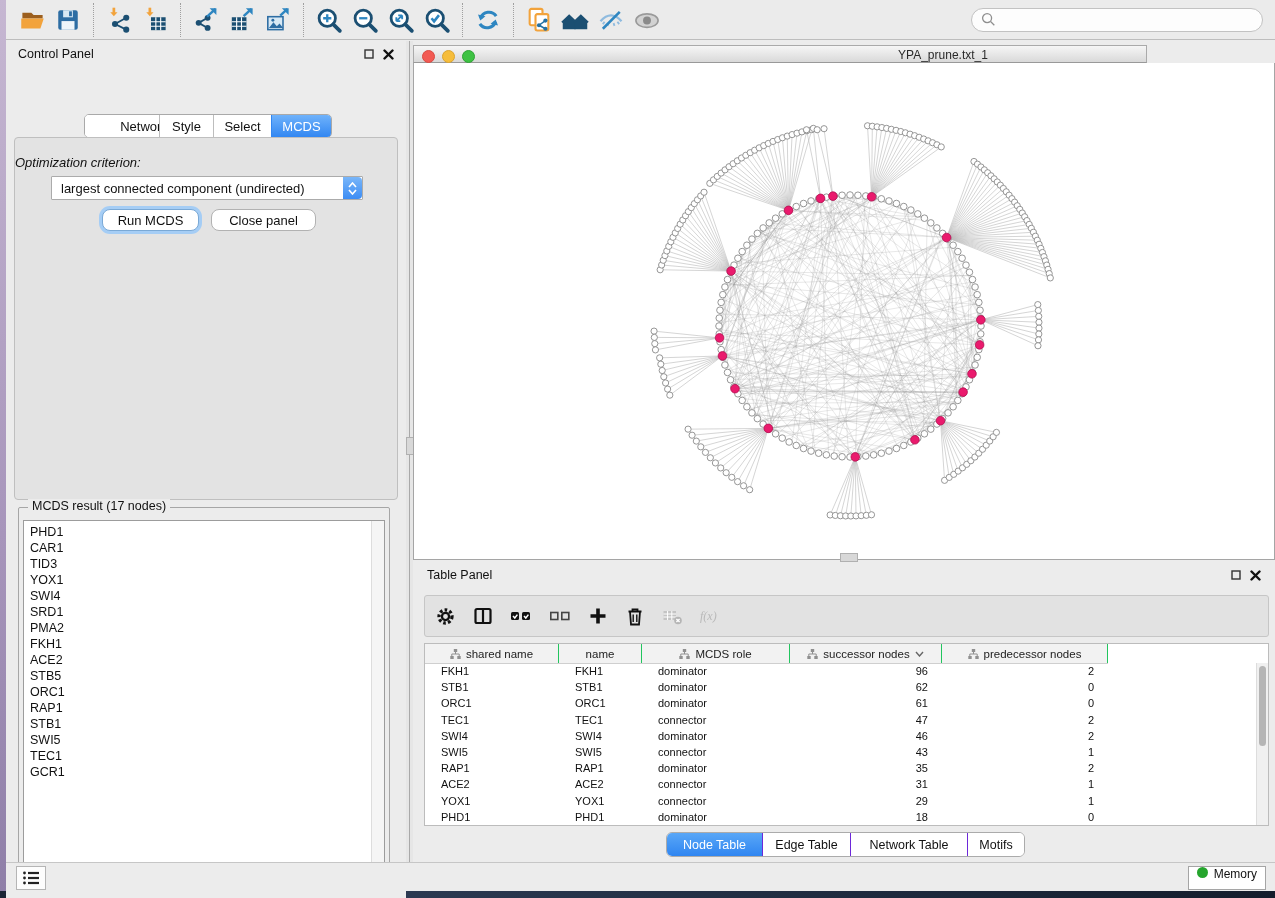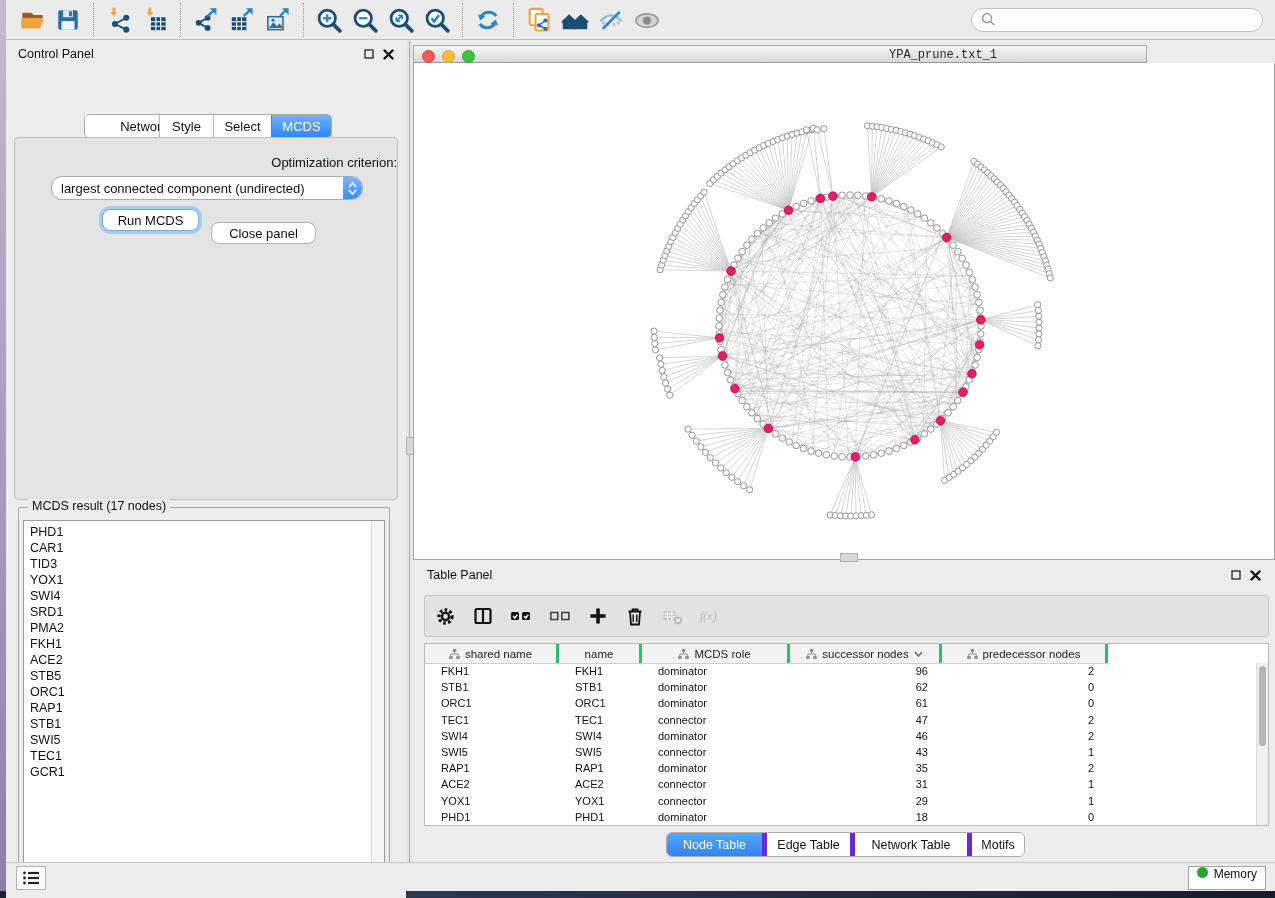--- a/index.html
+++ b/index.html
@@ -22,43 +22,43 @@
   
   #control-panel{left:0;top:41px;width:400px;height:876px;background:#ececec;}
   .panel-titlebar{position:absolute;left:0;top:0;width:100%;height:26px;display:flex;align-items:center;
                   padding:0 12px;box-sizing:border-box;font-size:12.5px;color:#111;}
   .titlebar-icons{margin-left:auto;display:flex;align-items:center;gap:9px;}
   #cp-tabs{left:78px;top:73px;height:22px;display:flex;border:1px solid #a9a9a9;border-radius:5px;background:#fff;overflow:hidden;}
   .cp-tab{display:flex;align-items:center;justify-content:center;font-size:13px;height:100%;box-sizing:border-box;background:#fff;border-left:1px solid #bdbdbd;}
   .cp-tab:first-child{border-left:none;padding-left:44px;}
   .cp-tab.active{background:linear-gradient(180deg,#6fb2fb,#3287f2);color:#fff;border-left-color:#3287f2;}
   #cp-content{left:8px;top:96px;width:384px;height:363px;background:#e3e3e3;border:1px solid #bfbfbf;border-radius:4px;box-sizing:border-box;}
-  #opt-label{left:0;top:17px;width:100%;text-align:right;font-size:13px;color:#111;}
-  #criterion-select{left:36px;top:38px;width:312px;height:24px;background:#fff;border:1px solid #ababab;border-radius:11px;
+  #opt-label{left:0;top:17px;width:100%;text-align:left;font-size:13px;color:#111;font-style:italic;}
+  #criterion-select{left:36px;top:38px;width:312px;height:24px;background:#fff;border:1px solid #ababab;border-radius:1px;
                     display:flex;align-items:center;box-sizing:border-box;overflow:hidden;}
   #criterion-select .val{flex:1;padding-left:9px;font-size:13px;white-space:nowrap;}
   #criterion-select .stepper{width:19px;height:100%;background:linear-gradient(180deg,#79b6f9,#3d8df4);display:flex;flex-direction:column;
                     align-items:center;justify-content:center;gap:1px;border-radius:0 4px 4px 0;}
   .btn{background:#fff;border:1px solid #b2b2b2;border-radius:8px;height:22px;display:flex;align-items:center;justify-content:center;
        font-size:13px;color:#111;box-sizing:border-box;}
   #run-btn{left:87px;top:71px;width:97px;box-shadow:0 0 0 3px #a5cdf5;border-color:#7aa9d6;}
-  #close-btn{left:196px;top:84px;width:105px;}
+  #close-btn{left:196px;top:71px;width:105px;}
   #mcds-fieldset{left:12px;top:466px;width:372px;height:372px;border:1px solid #a6a6a6;border-radius:2px;box-sizing:border-box;}
   #mcds-legend{position:absolute;left:9px;top:-9px;background:#ececec;padding:0 4px;font-size:12.5px;}
   #mcds-list{position:absolute;left:4px;top:12px;right:4px;bottom:3px;background:#fff;border:1px solid #9c9c9c;overflow:hidden;}
   #mcds-items{position:absolute;left:0;top:0;right:12px;bottom:0;padding-top:3px;}
   .mcds-item{font-size:12.5px;line-height:16px;padding-left:6px;}
   #mcds-scroll{position:absolute;right:0;top:0;width:12px;bottom:0;background:#f5f5f5;border-left:1px solid #ddd;}
   
   #v-divider{left:400px;top:41px;width:7px;height:821px;background:#e6e6e6;}
   #v-divider .line{position:absolute;left:3px;top:0;width:1px;height:100%;background:#a9a9a9;}
   .grab{background:#d8d8d8;border:1px solid #b0b0b0;}
   #v-grab{left:0;top:396px;width:6px;height:16px;}
   
-  #net-window{left:407px;top:45px;width:734px;height:515px;font-family:Liberation Mono, monospace;}
+  #net-window{left:407px;top:45px;width:734px;height:515px;}
   #net-titlebar{left:0;top:0;width:100%;height:18px;background:linear-gradient(180deg,#f6f6f6,#d9d9d9);
                 border:1px solid #aaa;border-bottom:1px solid #999;box-sizing:border-box;}
   .tl{position:absolute;top:3.5px;width:11px;height:11px;border-radius:50%;}
   #tl-close{left:8px;background:#f25a53;border:0.5px solid #d94a42;}
   #tl-min{left:28px;background:#f6bd3b;border:0.5px solid #dba42f;}
   #tl-max{left:48px;background:#3ec243;border:0.5px solid #2fa335;}
   #net-title{position:absolute;left:529px;top:2px;transform:translateX(-50%);font-size:12px;color:#2a2a2a;}
   #net-canvas{left:0;top:18px;width:862px;height:497px;background:#fff;border:1px solid #a5a5a5;border-top:none;box-sizing:border-box;}
   #h-grab{left:427px;top:508px;width:16px;height:7px;}
   .chord{stroke:#8f8f8f;stroke-opacity:0.3;stroke-width:0.7;}
@@ -67,30 +67,30 @@
   .arcnode{fill:#fff;stroke:#8a8a8a;stroke-width:0.9;}
   .hub{fill:#ea1a6d;stroke:#b30d4f;stroke-width:0.8;}
   
   #table-panel{left:407px;top:562px;width:862px;height:300px;background:#ececec;}
   #tp-toolbar{left:11px;top:33px;width:845px;height:42px;background:#e2e2e2;border:1px solid #c6c6c6;border-radius:3px;
               display:flex;align-items:center;padding:0 10px;gap:17px;box-sizing:border-box;}
   .fx{font-family:"Liberation Serif","DejaVu Serif",serif;font-style:italic;font-size:12px;color:#b9b9b9;}
   #node-table{left:11px;top:81px;width:845px;height:183px;background:#fff;border:1px solid #bcbcbc;box-sizing:border-box;}
   #thead{position:absolute;left:0;top:0;height:19px;display:flex;border-bottom:1px solid #cfcfcf;}
   .hcell{height:19px;display:flex;align-items:center;justify-content:center;gap:5px;background:#f2f2f2;
-         border-right:3px solid #22c55e;font-size:11.5px;color:#222;box-sizing:border-box;}
+         border-right:1px solid #22c55e;font-size:11.5px;color:#222;box-sizing:border-box;}
   .c0{width:134px;} .c1{width:83px;} .c2{width:148px;} .c3{width:152px;} .c4{width:166px;}
   #tbody{position:absolute;left:0;top:19px;right:11px;bottom:0;overflow:hidden;}
   .trow{display:flex;height:16.2px;align-items:center;}
   .tcell{font-size:11px;color:#111;box-sizing:border-box;padding-left:16px;white-space:nowrap;}
   .tcell.num{text-align:right;padding-left:0;padding-right:14px;}
   #t-scroll{position:absolute;right:0;top:19px;width:11px;bottom:0;background:#f0f0f0;border-left:1px solid #ddd;}
   #t-thumb{position:absolute;left:1.5px;top:3px;width:7px;height:80px;background:#b5b5b5;border-radius:4px;}
   #tp-tabs{left:253px;top:270px;height:23px;display:flex;border:1px solid #ababab;border-radius:6px;background:#fff;overflow:hidden;}
-  .tp-tab{display:flex;align-items:center;justify-content:center;font-size:12.5px;height:100%;box-sizing:border-box;background:#fff;border-left:5px solid #6d28d9;}
+  .tp-tab{display:flex;align-items:center;justify-content:center;font-size:12.5px;height:100%;box-sizing:border-box;background:#fff;border-left:1px solid #6d28d9;}
   .tp-tab:first-child{border-left:none;}
   .tp-tab.active{background:linear-gradient(180deg,#59a7f7,#2f85f1);color:#fff;border-left-color:#2f85f1;}
   
   #status-bar{left:0;top:862px;width:1269px;height:29px;background:#ececec;border-top:1px solid #c6c6c6;box-sizing:border-box;}
   #list-btn{position:absolute;left:10px;top:3px;width:28px;height:22px;background:#fdfdfd;border:1px solid #b5b5b5;
             display:flex;align-items:center;justify-content:center;}
   #memory-btn{position:absolute;right:9px;top:3px;height:22px;background:#fff;border:1px solid #a5a5a5;
               display:flex;align-items:flex-start;gap:6px;padding:0 8px;font-size:12px;}
   #memory-dot{width:11px;height:11px;border-radius:50%;background:#25a52d;}
 </style>

